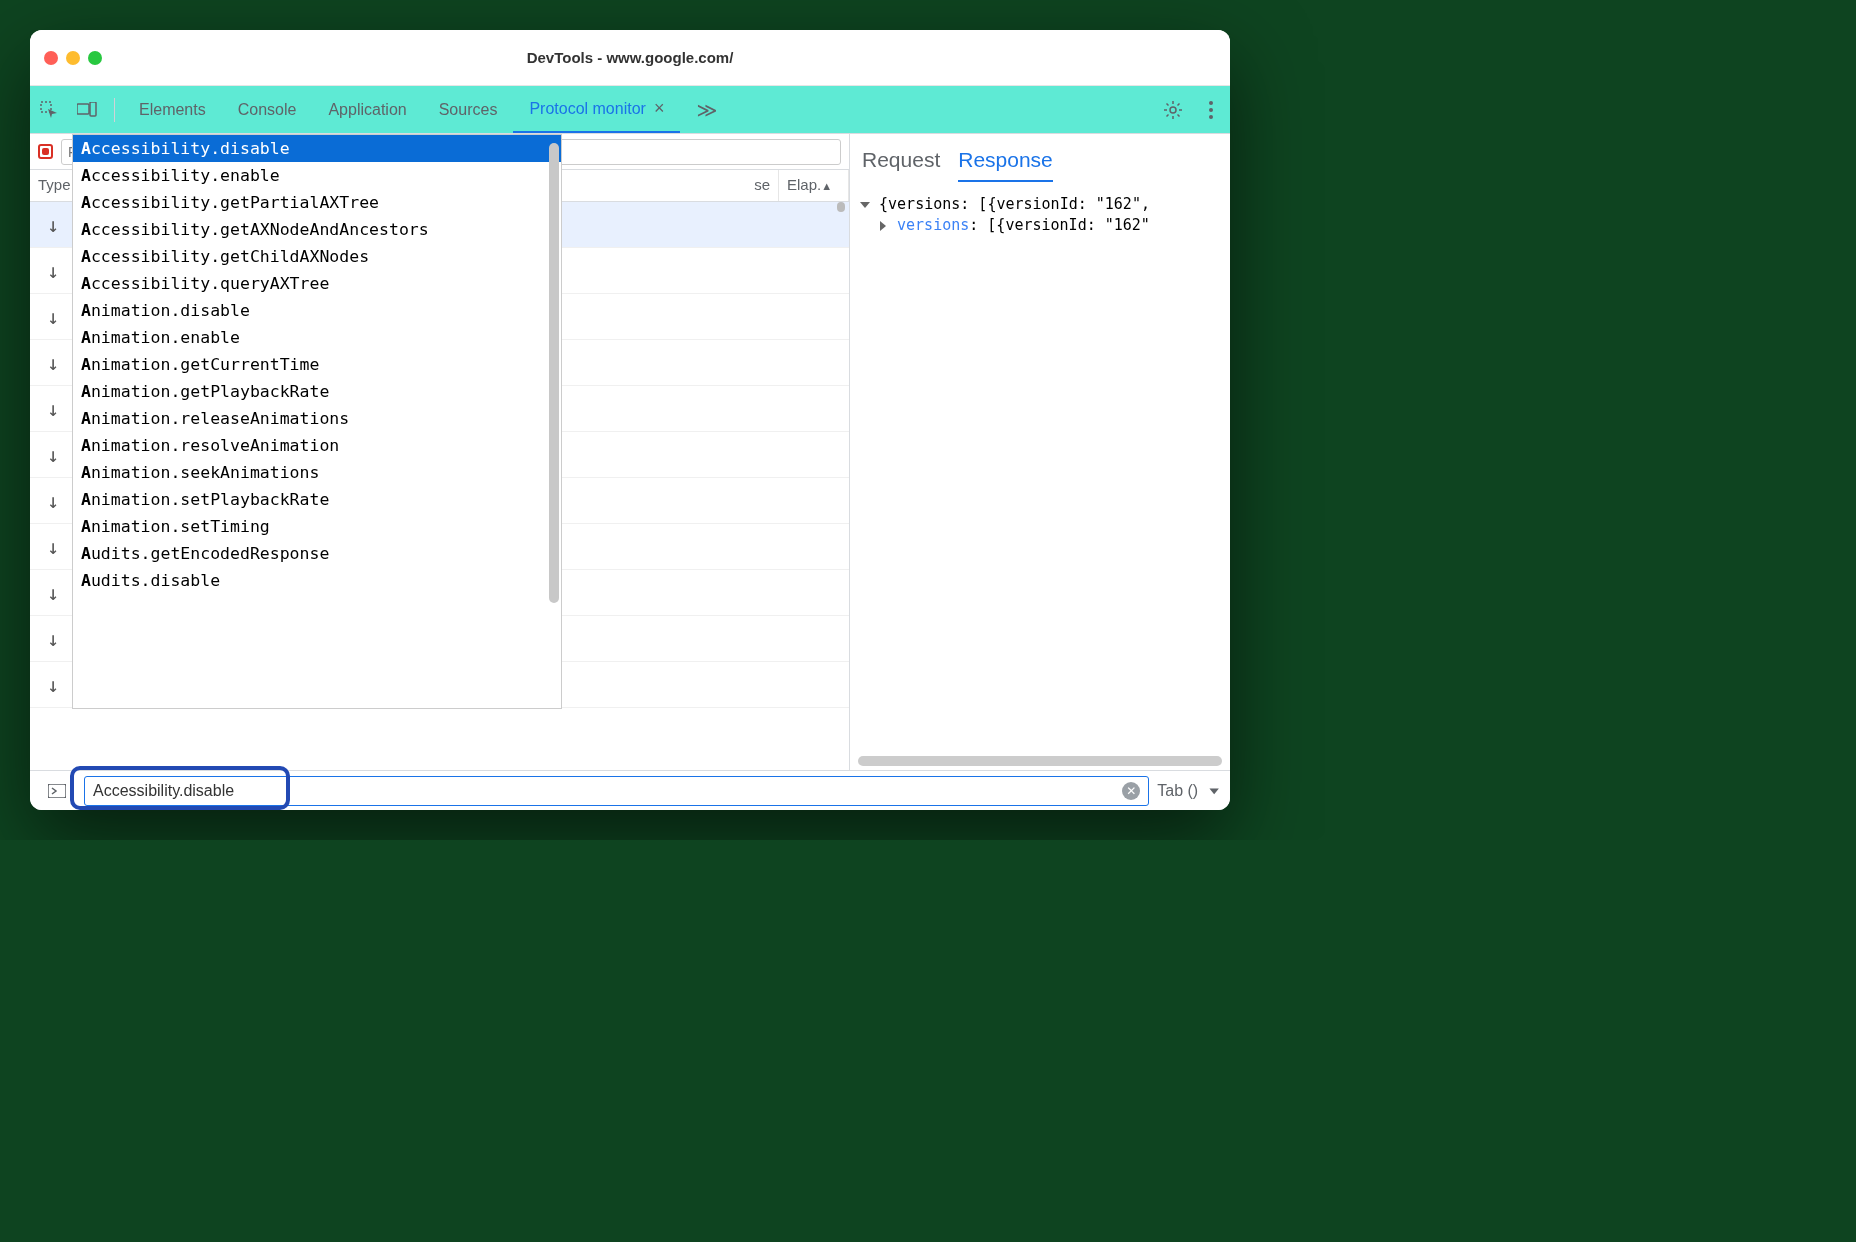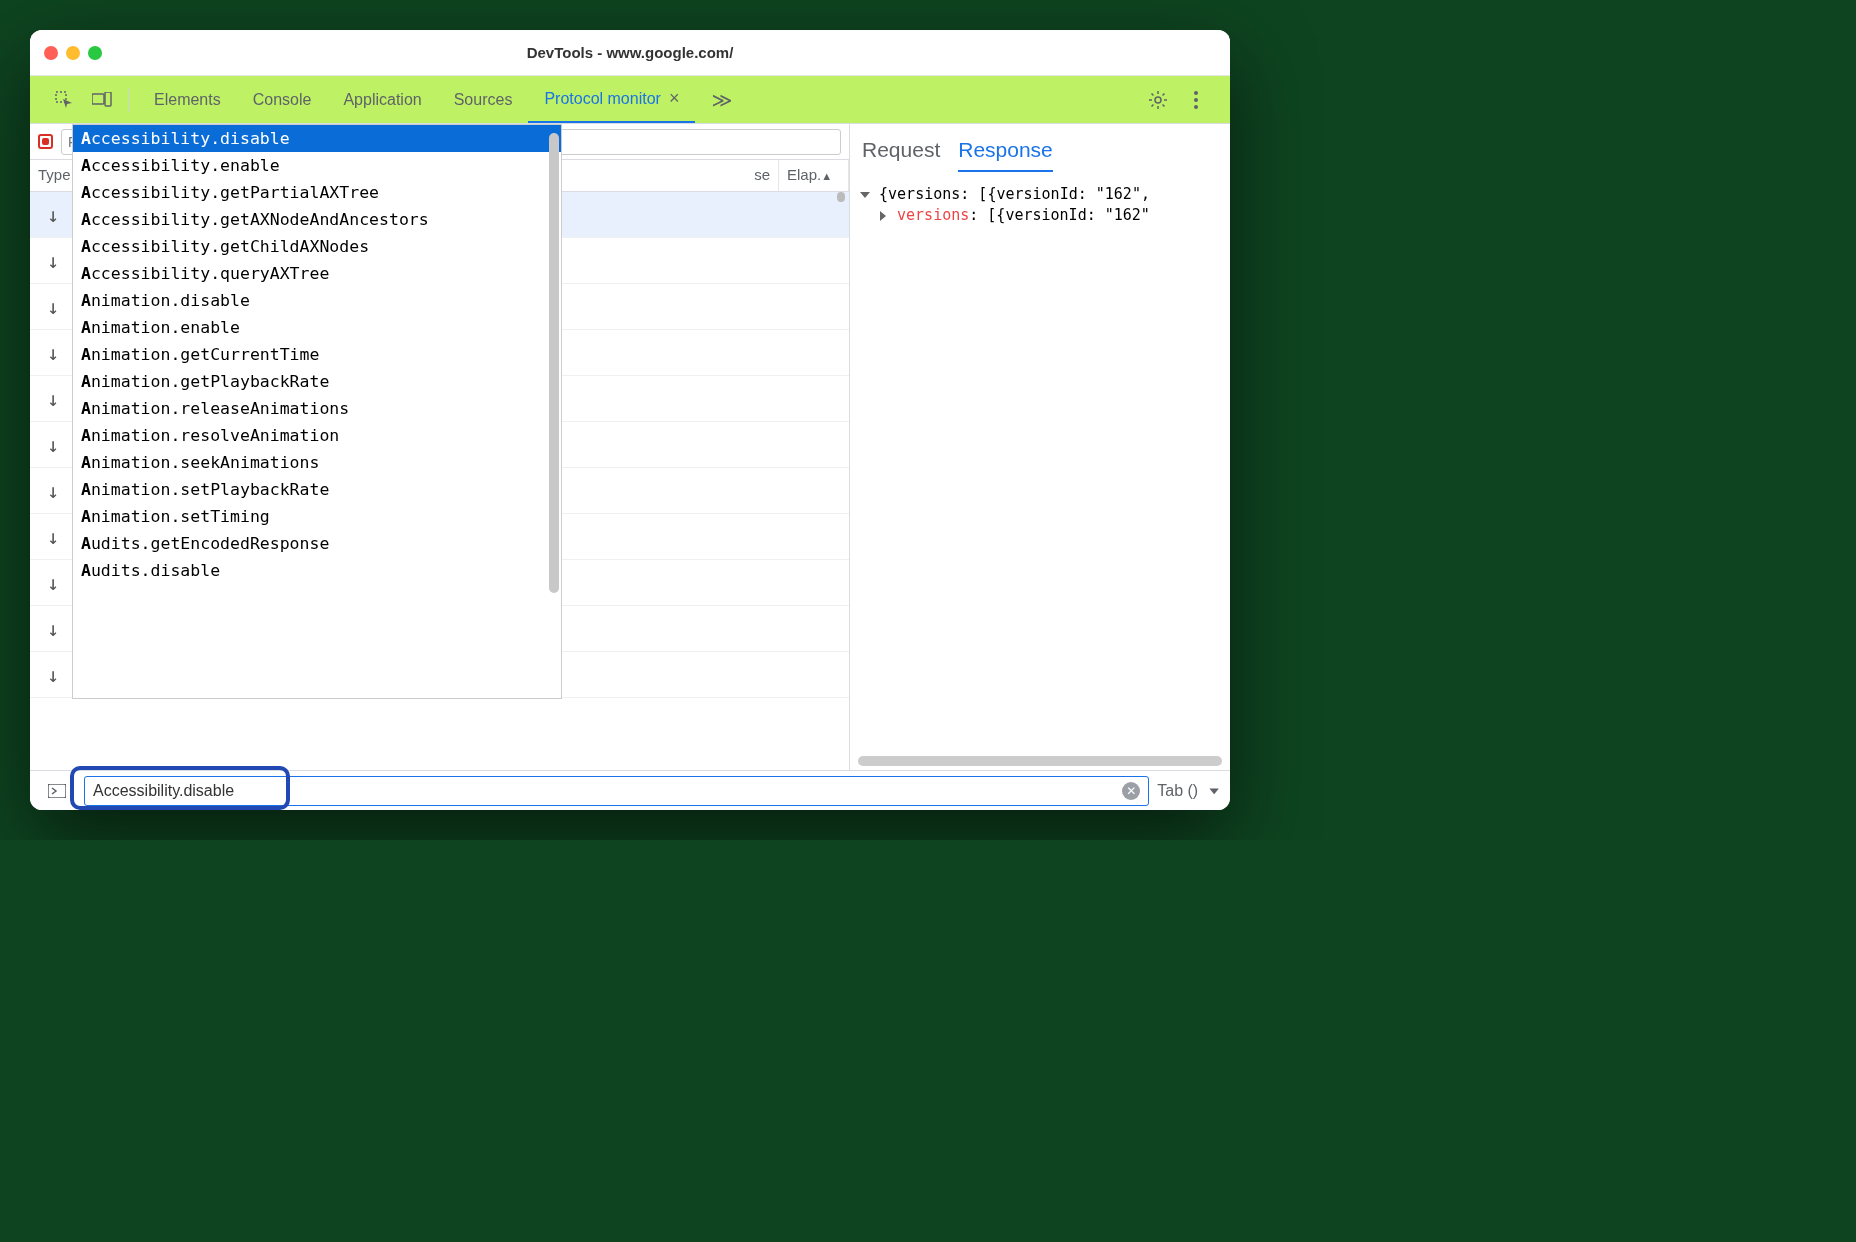--- a/index.html
+++ b/index.html
@@ -14,59 +14,59 @@
     height: 780px;
     background: #fff;
     border-radius: 12px;
     box-shadow: 0 30px 80px rgba(0,0,0,.55);
     overflow: hidden;
     display: flex;
     flex-direction: column;
     position: relative;
   }
   .titlebar {
-    height: 46px;
+    height: 56px;
     display: flex;
     align-items: center;
     padding: 8px 14px;
     border-bottom: 1px solid #e6e6e6;
     background: #fff;
     position: relative;
   }
   .traffic { display:flex; gap:8px; }
   .dot { width:14px; height:14px; border-radius:50%; }
   .dot.red{background:#ff5f57}
   .dot.yellow{background:#febc2e}
   .dot.green{background:#28c840}
   .titlebar .title {
     position:absolute;left:0;right:0;text-align:center;
     font-size:15px;font-weight:600;color:#333;
   }
   .tabbar {
     display:flex;align-items:center;height:48px;
-    background:#bef264;border-bottom:1px solid #d9dce0;
-    padding:0 15px;font-size:16px;color:#5f6368;
+    background:#5eead4;border-bottom:1px solid #d9dce0;
+    padding:0 0;font-size:16px;color:#5f6368;
   }
   .tbicon{width:30px;height:30px;display:flex;align-items:center;justify-content:center;margin:0 4px;cursor:pointer;border-radius:4px}
   .tbsep{width:1px;height:24px;background:#d0d3d7;margin:0 8px}
   .tab{padding:0 16px;height:100%;display:flex;align-items:center;cursor:pointer;gap:8px}
   .tab.active{color:#1a73e8;border-bottom:2px solid#1a73e8}
   .tab .close{font-size:18px;color:#5f6368}
   .spacer{flex:1}
   .content{flex:1;display:flex;position:relative;min-height:0}
   .left{flex:1;min-width:0;display:flex;flex-direction:column;border-right:1px solid #d9dce0}
   .right{width:380px;display:flex;flex-direction:column}
   .rtabs{display:flex;padding:6px 12px 0;gap:18px;font-size:21px;color:#5f6368}
   .rtab{padding:8px 0;cursor:pointer}
   .rtab.active{color:#1a73e8;border-bottom:2px solid#1a73e8}
   .rbody{flex:1;padding:10px 12px;font-family:Menlo,Consolas,monospace;font-size:15px;overflow:auto;position:relative}
   .rbody .line{white-space:nowrap;margin:3px 0}
   .tri{display:inline-block;width:0;height:0;border-left:6px solid#666;border-top:5px solid transparent;border-bottom:5px solid transparent;margin-right:2px;vertical-align:middle}
   .tri.down{transform:rotate(90deg)}
-  .key{color:#ef4444}
+  .key{color:#3b82f6}
   .filterbar{height:36px;border-bottom:1px solid#d9dce0;display:flex;align-items:center;padding:0 8px;gap:8px}
   .recdot{width:15px;height:15px;border:2px solid#d93025;border-radius:3px;display:inline-block;position:relative}
   .recdot::after{content:'';position:absolute;inset:2px;background:#d93025;border-radius:2px}
   .filterinput{flex:1;height:26px;border:1px solid#ccc;border-radius:3px;padding:0 6px;font-size:14px}
   .colhead{display:flex;height:32px;border-bottom:1px solid#d9dce0;font-size:15px;color:#5f6368}
   .colhead>div{padding:6px 8px;border-right:1px solid#e6e6e6;overflow:hidden;white-space:nowrap}
   .c-type{width:46px}
   .c-resp{flex:1}
   .c-elap{width:70px}
   .rows{flex:1;overflow:auto;font-family:Menlo,Consolas,monospace;font-size:15px}

